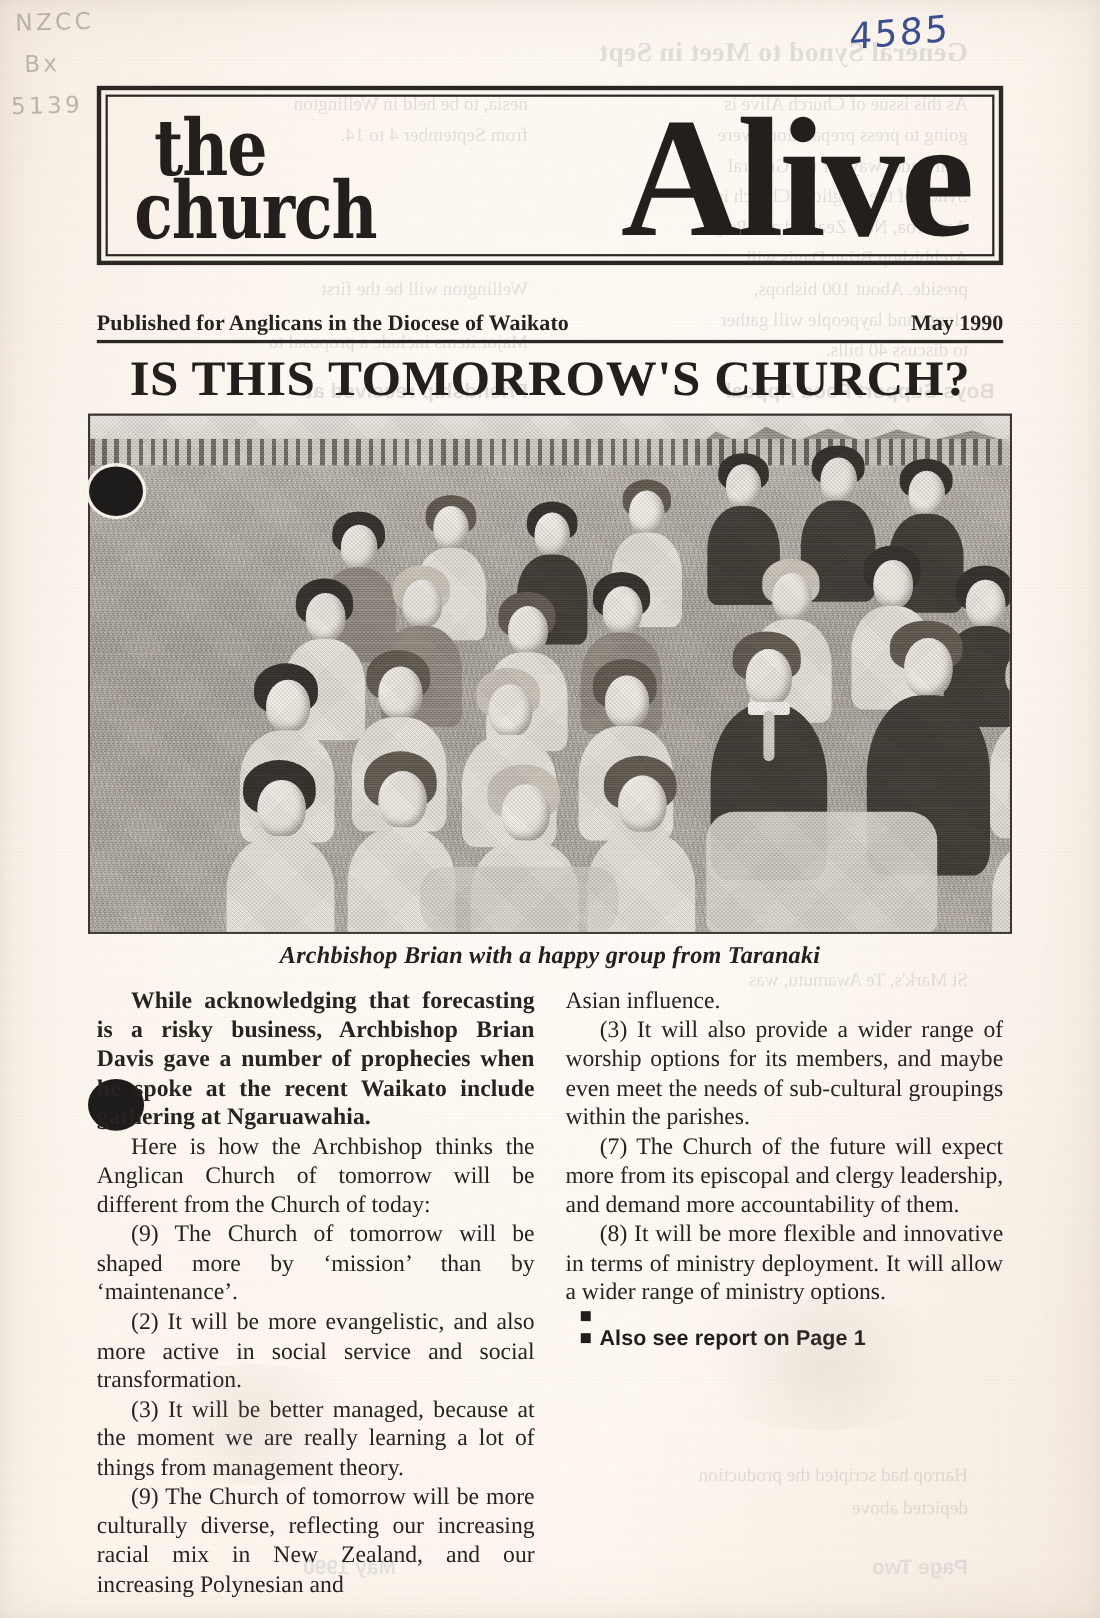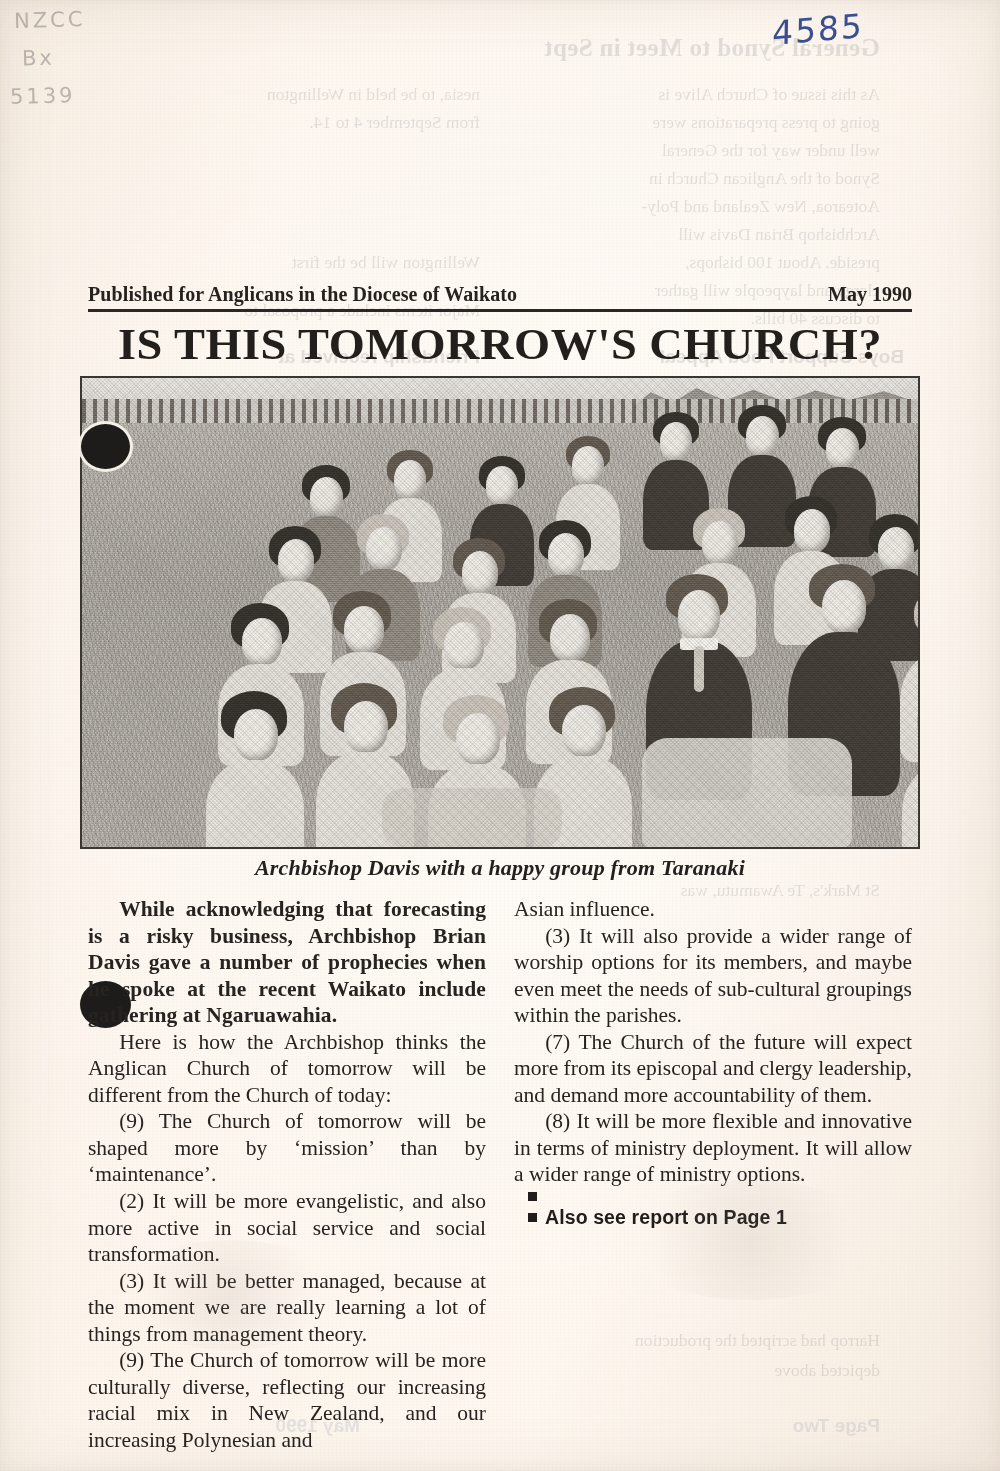--- a/index.html
+++ b/index.html
@@ -353,20 +353,27 @@
     <div class="st-line st-body" style="left:120px;  top:1360px;">depicted above</div>
     <div class="st-line st-sans st-blue" style="left:120px; top:1415px;">Page Two</div>
     <div class="st-line st-sans st-blue" style="left:640px; top:1415px;">May 1990</div>
   </div>
 
   <div class="hand-pencil" style="left:14px;  top:8px;">NZCC</div>
   <div class="hand-pencil" style="left:22px;  top:46px;">Bx</div>
   <div class="hand-pencil" style="left:10px;  top:84px;">5139</div>
   <div class="hand-ink">4585</div>
 
+  <div class="masthead">
+    <div class="masthead-inner">
+      <div class="mh-the">the</div>
+      <div class="mh-church">church</div>
+      <div class="mh-alive">Alive</div>
+    </div>
+  </div>
 
   <div class="publine">
     <div class="pubtext">Published for Anglicans in the Diocese of Waikato</div>
     <div class="pubdate">May 1990</div>
   </div>
 
   <div class="headline">IS THIS TOMORROW'S CHURCH?</div>
 
   <div class="photo-frame">
     <div class="photo-canvas">
@@ -517,21 +524,21 @@
       <div style="position:absolute; left:560px; top:360px; width:210px; height:110px; background:#ddd8cf; border-radius:26px 26px 10px 10px; opacity:.9;"></div>
       <div style="position:absolute; left:300px; top:410px; width:180px; height:60px;  background:#d2ccc3; border-radius:22px; opacity:.75;"></div>
     </div>
     <div class="photo-grain"></div>
     <div class="halftone"></div>
   </div>
 
   <div class="punch punch-top"></div>
   <div class="punch punch-bottom"></div>
 
-  <div class="caption">Archbishop Davis with a happy group from Taranaki</div>
+  <div class="caption">Archbishop Brian with a happy group from Taranaki</div>
 
   <div class="cols">
 
     <div class="col">
       <p class="lead">While acknowledging that forecasting is a risky business, Archbishop Brian Davis gave a number of prophecies when he spoke at the recent Waikato include gathering at Ngaruawahia.</p>
       <p>Here is how the Archbishop thinks the Anglican Church of tomorrow will be different from the Church of today:</p>
       <p>(9) The Church of tomorrow will be shaped more by ‘mission’ than by ‘maintenance’.</p>
       <p>(2) It will be more evangelistic, and also more active in social service and social transformation.</p>
       <p>(3) It will be better managed, because at the moment we are really learning a lot of things from management theory.</p>
       <p>(9) The Church of tomorrow will be more culturally diverse, reflecting our increasing racial mix in New Zealand, and our increasing Polynesian and</p>

